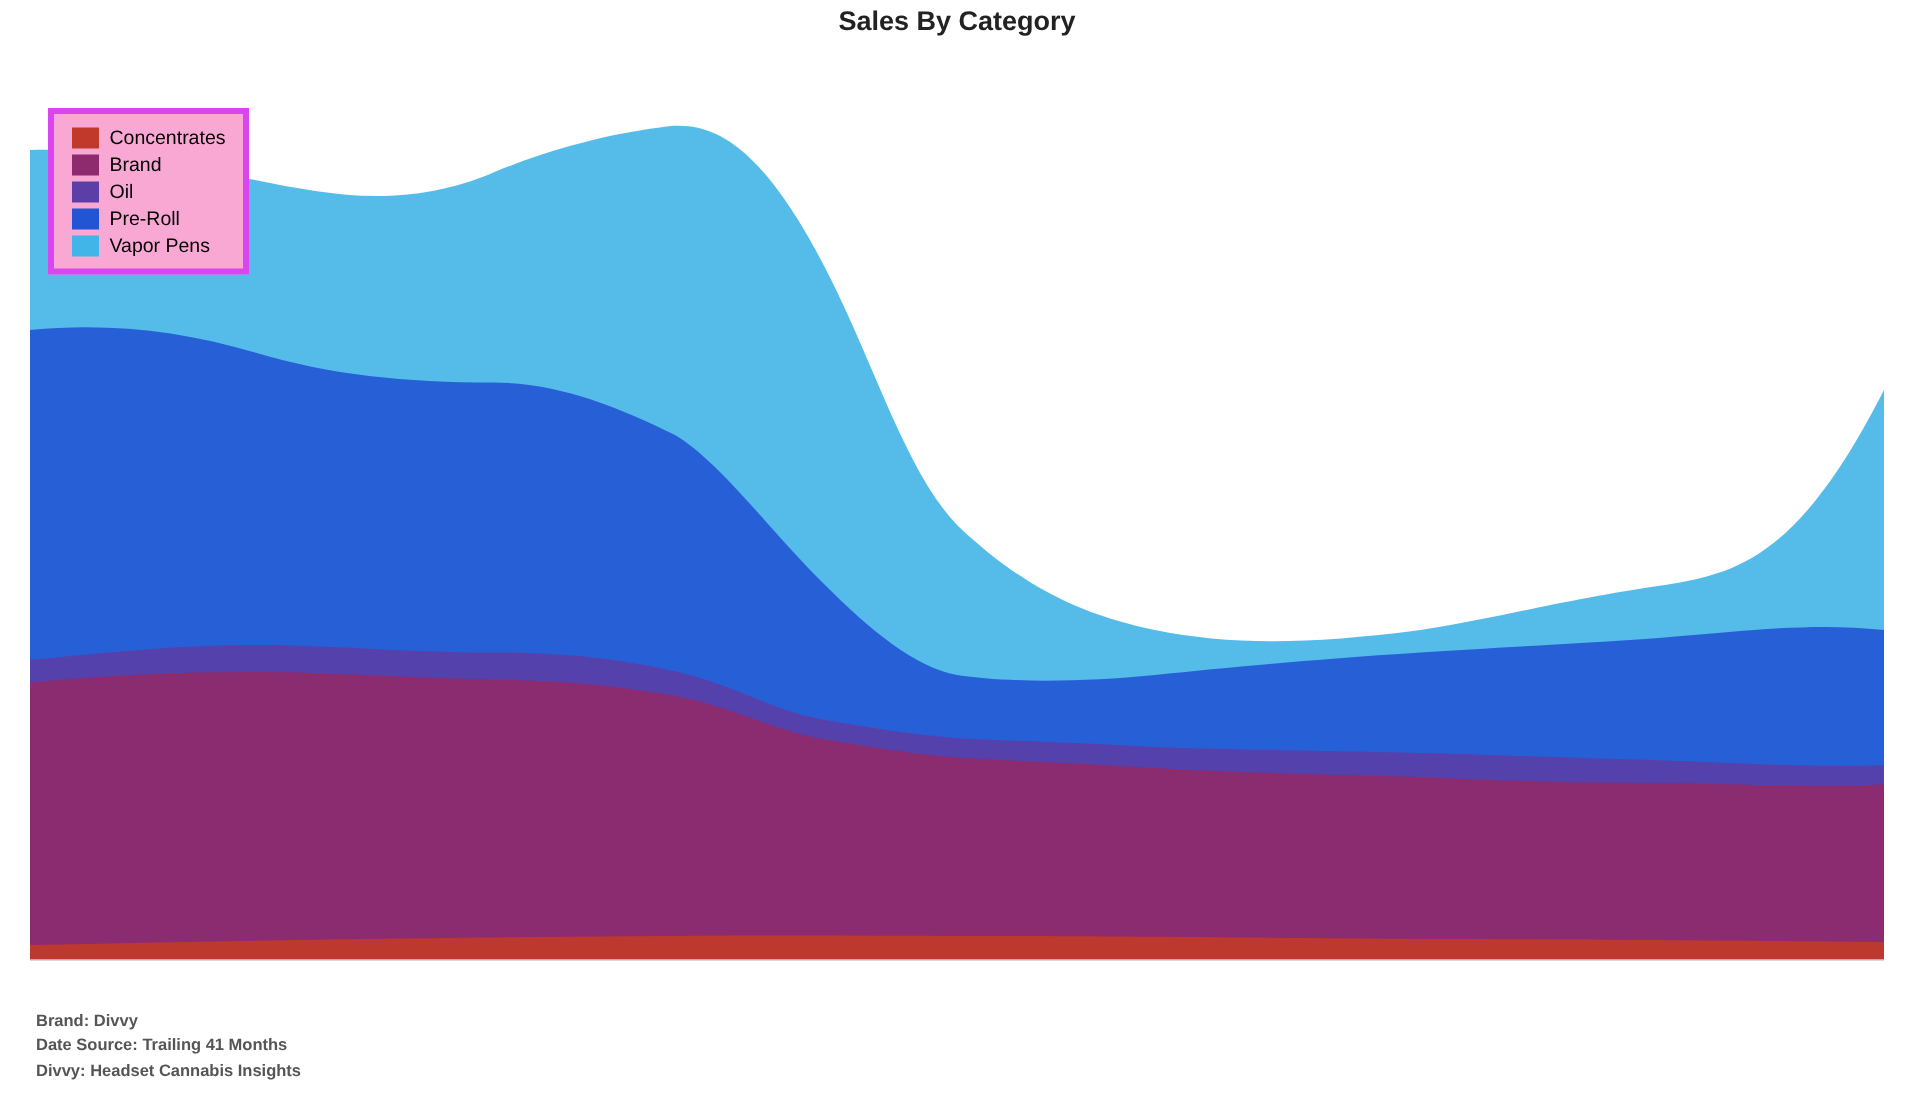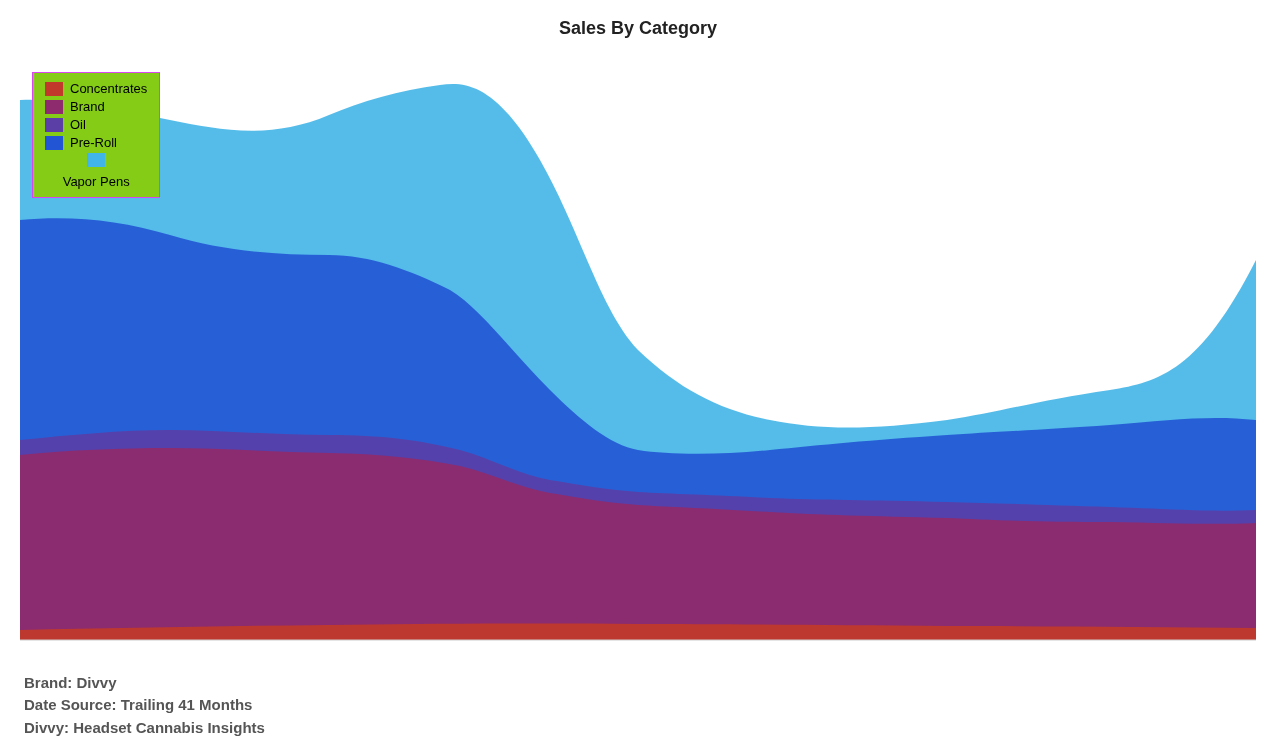--- a/index.html
+++ b/index.html
@@ -14,21 +14,21 @@
     .chart-container {
       width: 1276px;
       height: 743px;
       position: relative;
       background: #fff;
     }
     .chart-title {
       text-align: center;
       font-size: 18px;
       font-weight: bold;
-      padding-top: 18px;
+      padding-top: 4px;
       color: #222;
     }
     .headset-logo {
       position: absolute;
       top: 12px;
       right: 18px;
       display: flex;
       align-items: center;
       gap: 8px;
     }
@@ -40,54 +40,54 @@
       font-size: 22px;
       font-weight: 900;
       letter-spacing: 2px;
       color: #444;
       text-transform: uppercase;
     }
     .legend {
       position: absolute;
       top: 72px;
       left: 32px;
-      border: 1px solid #d946ef;
-      background: #84cc16;
+      border: 4px solid #d946ef;
+      background: #f9a8d4;
       padding: 8px 12px;
       font-size: 13px;
       z-index: 10;
     }
     .legend-item {
       display: flex;
       align-items: center;
       gap: 7px;
       margin-bottom: 3px;
     }
-    .legend-item:last-child { margin-bottom: 0; flex-direction: column; }
+    .legend-item:last-child { margin-bottom: 0; }
     .legend-swatch {
       width: 18px;
       height: 14px;
       display: inline-block;
       flex-shrink: 0;
     }
     .x-axis-labels {
       position: absolute;
       bottom: 20px;
       left: 20px;
       right: 20px;
       display: flex;
       justify-content: space-between;
       font-size: 12px;
       color: #555;
     }
     .footer-info {
       position: absolute;
-      bottom: 4px;
+      bottom: 21px;
       left: 24px;
-      font-size: 15px;
+      font-size: 11px;
       color: #555;
       line-height: 1.5;
     }
     .footer-info span {
       font-weight: bold;
     }
   </style>
 </head>
 <body>
 

